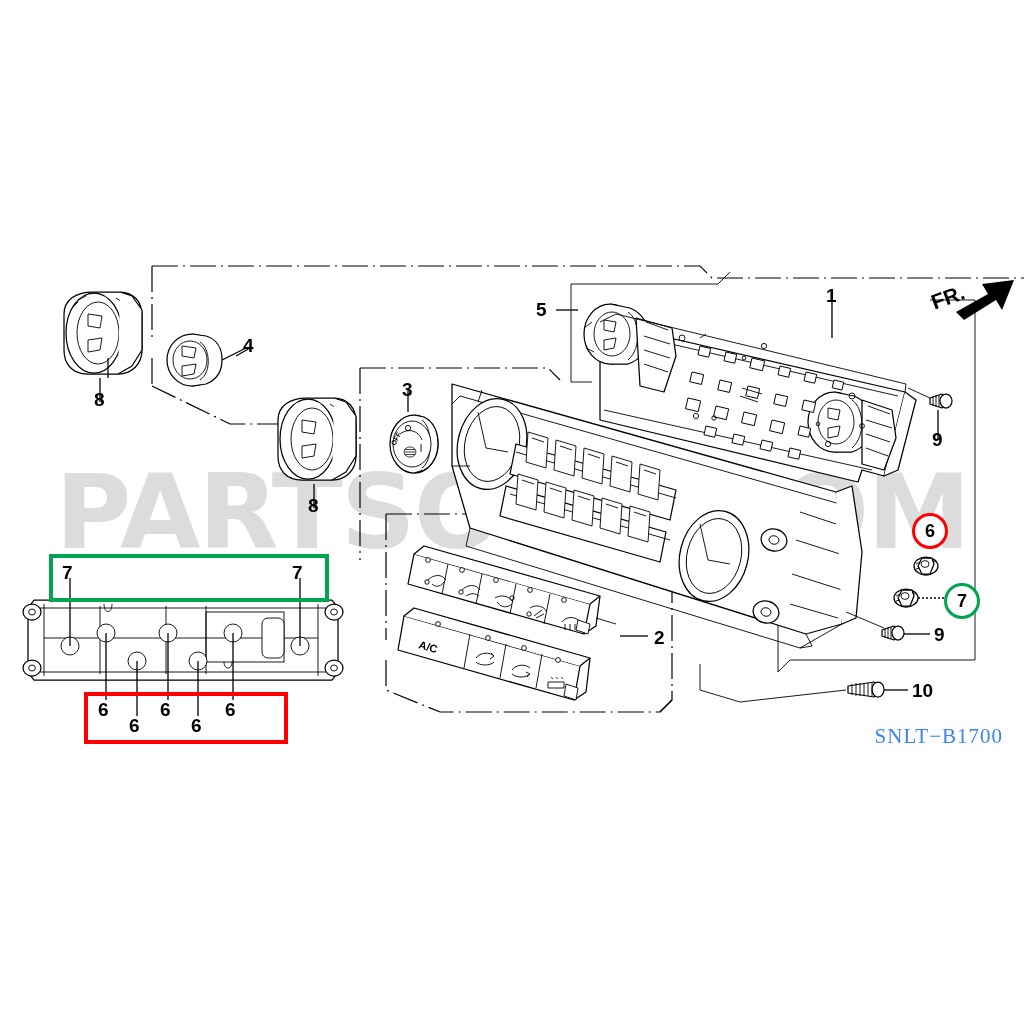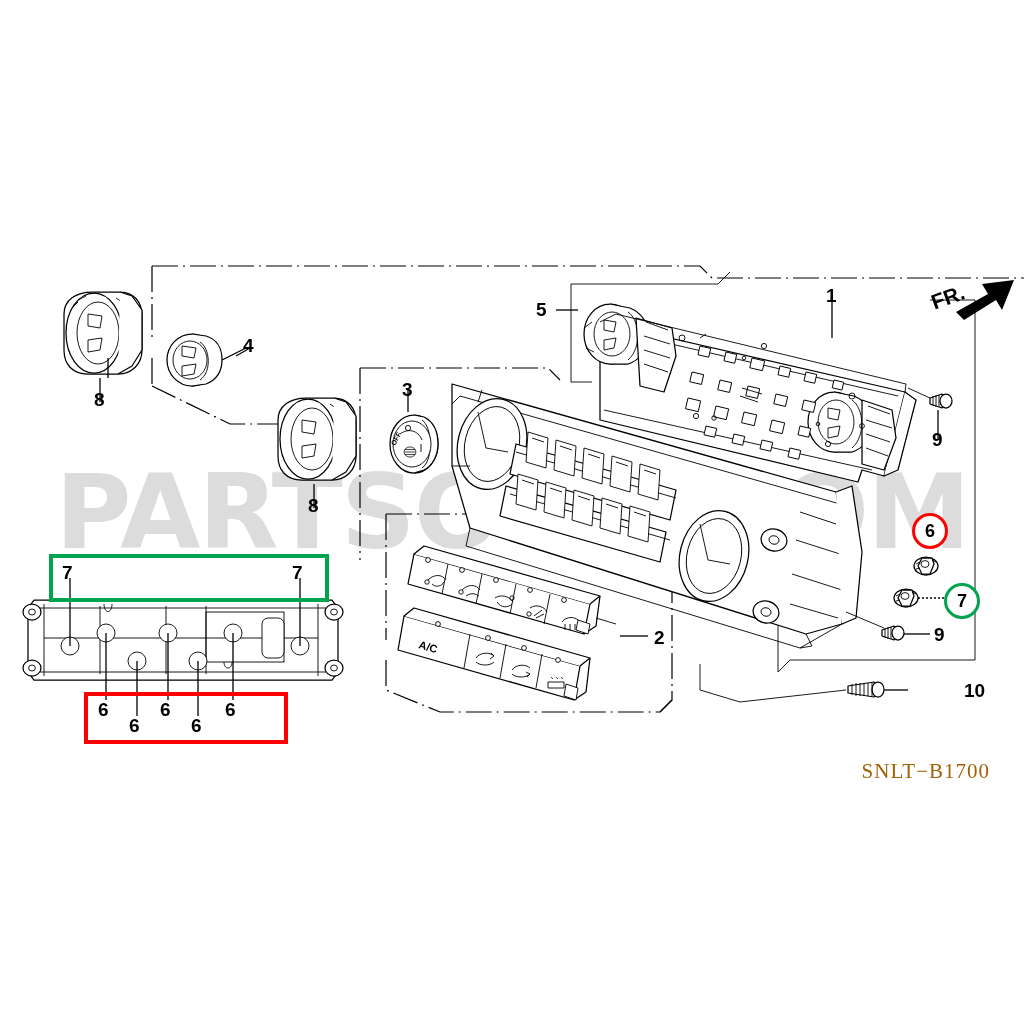--- a/index.html
+++ b/index.html
@@ -47,23 +47,23 @@
   #fr{position:absolute;z-index:6;left:922px;top:272px;width:96px;height:62px;}
   #frtxt{
     position:absolute;z-index:7;left:928px;top:292px;
     font-family:"Liberation Sans",sans-serif;
     font-weight:bold;font-size:21px;color:#000;
     transform:rotate(-20deg);transform-origin:left top;user-select:none;
   }
 
   
   #code{
-    position:absolute;z-index:6;right:34px;top:724px;
+    position:absolute;z-index:6;right:21px;top:724px;
     font-family:"Liberation Serif",serif;
-    font-size:21px;letter-spacing:1px;color:#a16207;user-select:none;margin-top:35px;
+    font-size:21px;letter-spacing:1px;color:#3b82f6;user-select:none;
   }
 </style>
 </head>
 <body>
 
 <div id="stage">
 
   <div id="watermark">PARTSOUQ.COM</div>
 
   <svg id="art" viewBox="0 0 1024 1024">
@@ -442,21 +442,21 @@
 
   <div class="lbl" style="left:826px;top:286px;">1</div>
   <div class="lbl" style="left:536px;top:300px;">5</div>
   <div class="lbl" style="left:243px;top:336px;">4</div>
   <div class="lbl" style="left:402px;top:380px;">3</div>
   <div class="lbl" style="left:94px;top:390px;">8</div>
   <div class="lbl" style="left:308px;top:496px;">8</div>
   <div class="lbl" style="left:654px;top:628px;">2</div>
   <div class="lbl" style="left:932px;top:430px;">9</div>
   <div class="lbl" style="left:934px;top:625px;">9</div>
-  <div class="lbl" style="left:964px;top:681px;">10</div>
+  <div class="lbl" style="left:912px;top:681px;">10</div>
 
   <div class="circ red" style="left:912px;top:513px;">6</div>
   <div class="circ green" style="left:944px;top:583px;">7</div>
 
   <div class="lbl" style="left:62px;top:563px;">7</div>
   <div class="lbl" style="left:292px;top:563px;">7</div>
   <div class="lbl" style="left:98px;top:700px;">6</div>
   <div class="lbl" style="left:129px;top:716px;">6</div>
   <div class="lbl" style="left:160px;top:700px;">6</div>
   <div class="lbl" style="left:191px;top:716px;">6</div>

